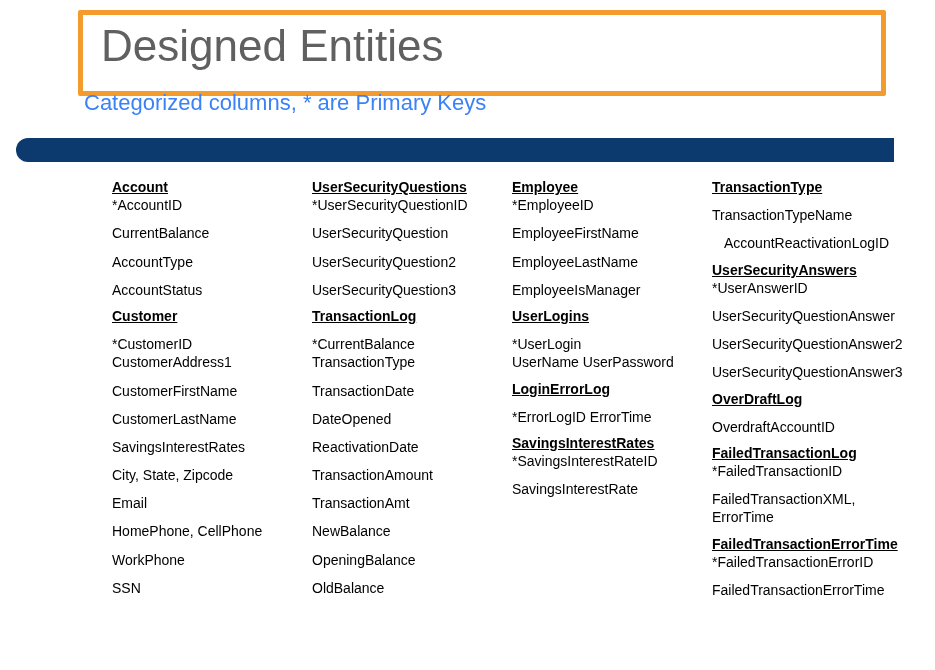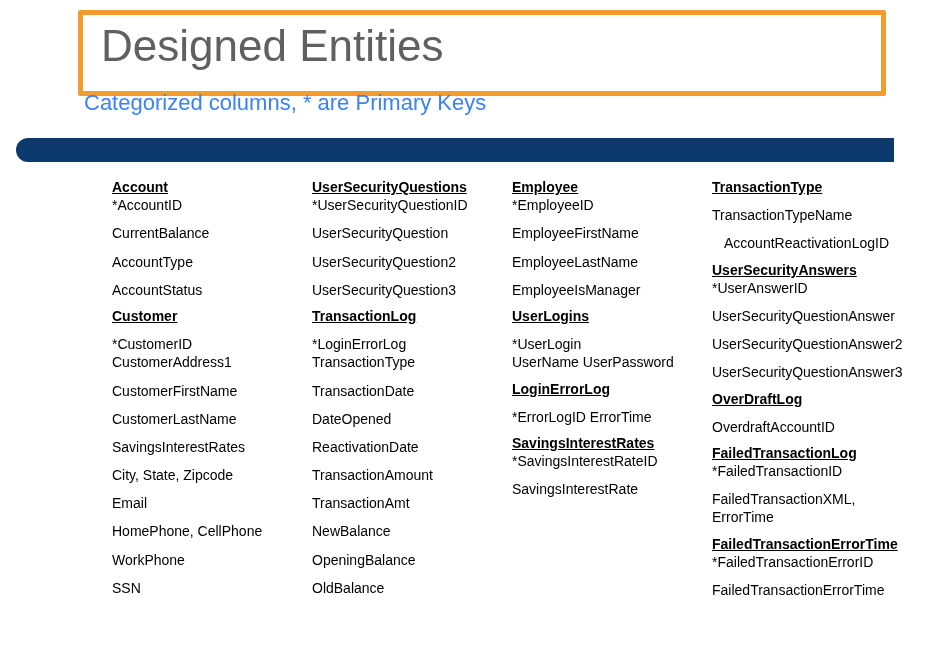--- a/index.html
+++ b/index.html
@@ -95,21 +95,21 @@
       <div class="field">WorkPhone</div>
       <div class="field">SSN</div>
     </div>
     <div class="col">
       <div class="entity-title first">UserSecurityQuestions</div>
       <div class="field tight">*UserSecurityQuestionID</div>
       <div class="field">UserSecurityQuestion</div>
       <div class="field">UserSecurityQuestion2</div>
       <div class="field">UserSecurityQuestion3</div>
       <div class="entity-title">TransactionLog</div>
-      <div class="field">*LoginErrorLog</div>
+      <div class="field">*CurrentBalance</div>
       <div class="field tight">TransactionType</div>
       <div class="field">TransactionDate</div>
       <div class="field">DateOpened</div>
       <div class="field">ReactivationDate</div>
       <div class="field">TransactionAmount</div>
       <div class="field">TransactionAmt</div>
       <div class="field">NewBalance</div>
       <div class="field">OpeningBalance</div>
       <div class="field">OldBalance</div>
     </div>

